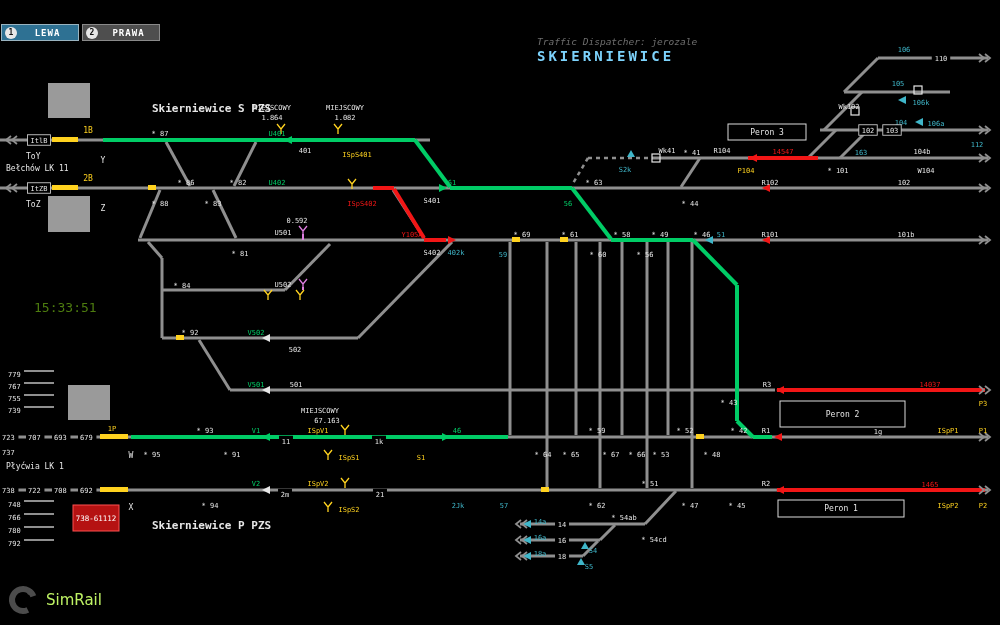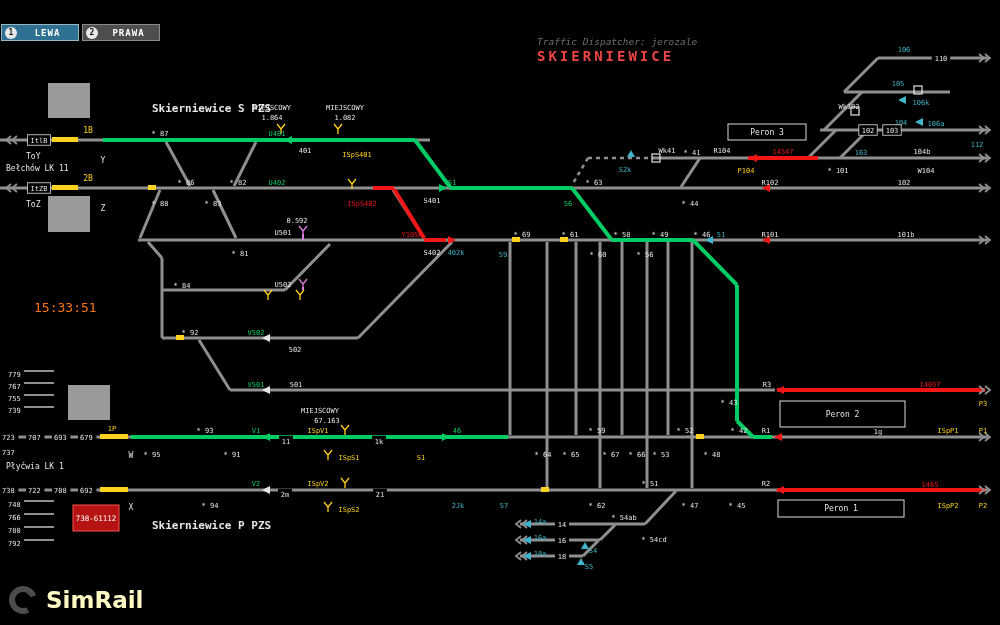--- a/index.html
+++ b/index.html
@@ -6,24 +6,24 @@
     font-family:"DejaVu Sans Mono","Liberation Mono",monospace;}
   #stage{position:relative;width:1000px;height:625px;background:#000;}
   #diagram{position:absolute;left:0;top:0;}
   .btn{position:absolute;top:24px;height:17px;width:78px;display:flex;align-items:center;cursor:pointer;box-sizing:border-box;}
   #btn1{left:1px;background:#2e7193;border:1px solid #9ab4c0;}
   #btn2{left:82px;background:#4e4e4e;border:1px solid #8a8a8a;}
   .circ{width:12px;height:12px;border-radius:50%;background:#e8e8e8;color:#111;font-size:8px;
     display:flex;align-items:center;justify-content:center;margin-left:3px;font-weight:bold;}
   .blabel{flex:1;text-align:center;font-size:9px;color:#fff;font-weight:bold;letter-spacing:1px;}
   #dispatcher{position:absolute;left:537px;top:36px;font-size:9.5px;color:#6e6e6e;font-style:italic;}
-  #station-title{position:absolute;left:537px;top:48px;font-size:14px;font-weight:bold;color:#ef4444;letter-spacing:3px;}
-  #clock{position:absolute;left:34px;top:300px;font-size:13px;color:#f97316;}
+  #station-title{position:absolute;left:537px;top:48px;font-size:14px;font-weight:bold;color:#7dd3fc;letter-spacing:3px;}
+  #clock{position:absolute;left:34px;top:300px;font-size:13px;color:#4d7c0f;}
   #logo{position:absolute;left:6px;top:583px;display:flex;align-items:center;gap:6px;}
-  #logo-text{font-family:"DejaVu Sans","Liberation Sans",sans-serif;font-size:23px;font-weight:bold;color:#fef9c3;}
+  #logo-text{font-family:"DejaVu Sans","Liberation Sans",sans-serif;font-size:15px;font-weight:normal;color:#bef264;}
 </style>
 </head>
 <body>
 
 <div id="stage">
 
   <div class="btn" id="btn1">
     <span class="circ">1</span>
     <span class="blabel">LEWA</span>
   </div>

